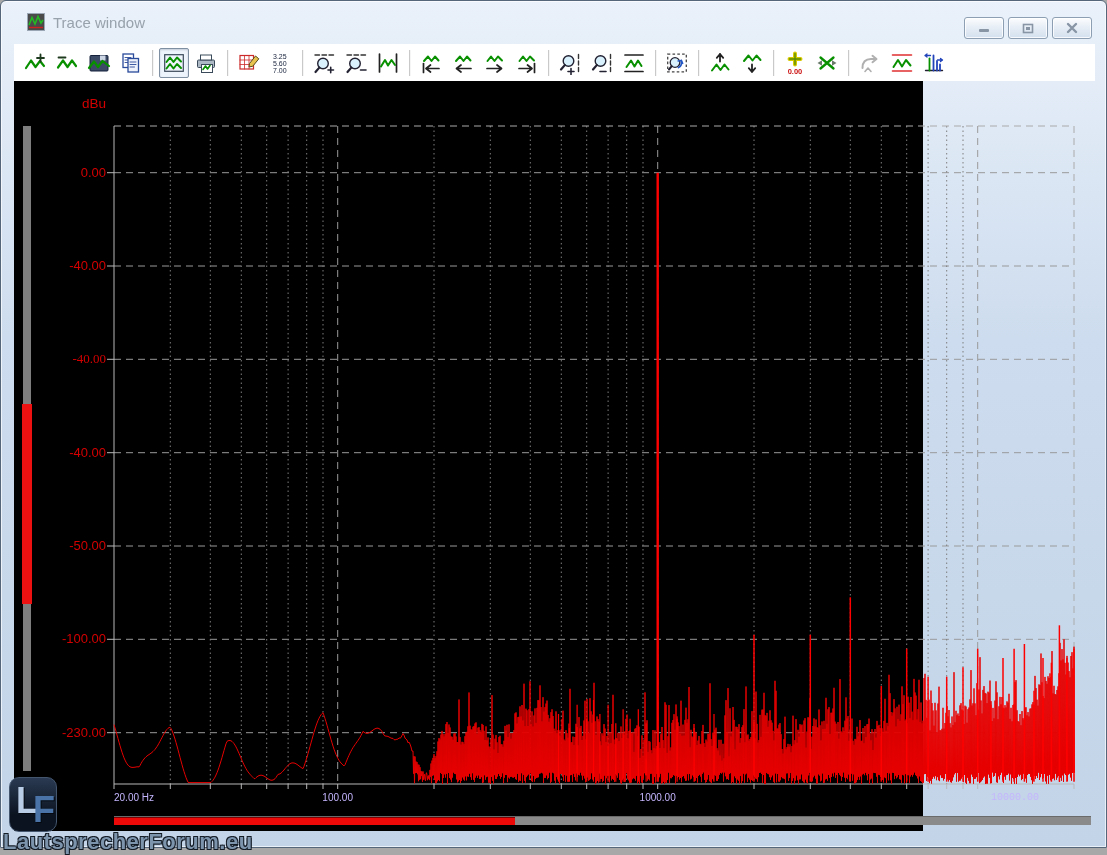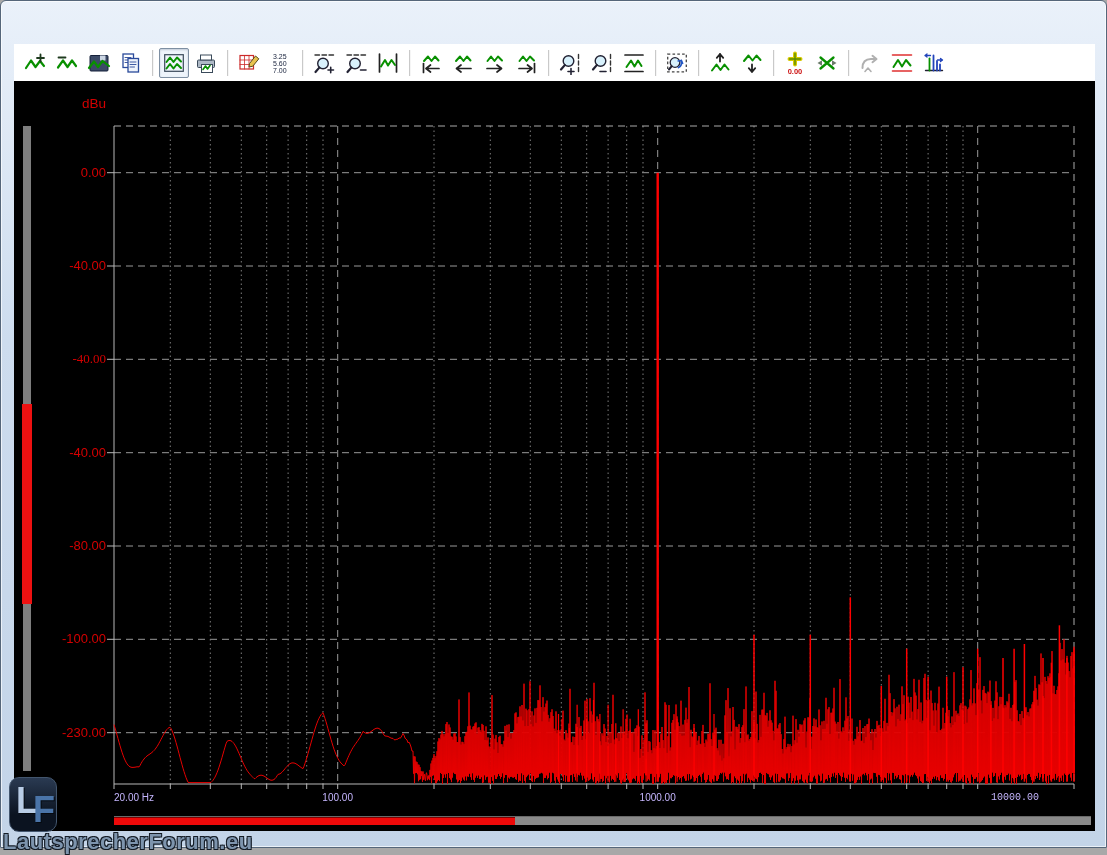--- a/index.html
+++ b/index.html
@@ -21,21 +21,21 @@
 
   
   .toolbar{position:absolute;left:13px;top:43px;width:1081px;height:37px;background:#ffffff;
     display:flex;align-items:center;padding-left:5px;}
   .tbtn{width:30px;height:30px;margin:0 1px;display:flex;align-items:center;justify-content:center;
     border:1px solid transparent;border-radius:2px;background:transparent;padding:0;}
   .tbtn.pressed{border:1px solid #7e8fa2;background:#eef4fb;box-shadow:inset 0 1px 2px rgba(60,80,110,.25);}
   .tsep{width:1px;height:26px;background:#c9c9c9;margin:0 5px;box-shadow:1px 0 0 #f5f5f5;}
 
   
-  .client{position:absolute;left:13px;top:80px;width:1081px;height:750px;background:#000;}
+  .client{position:absolute;left:13px;top:80px;width:909px;height:750px;background:#000;}
   .dbu{position:absolute;left:32px;top:15px;width:60px;text-align:right;
     font-size:13.5px;color:#d40000;}
   .ylabel{position:absolute;width:60px;text-align:right;font-size:13px;color:#d40000;}
   .xlabel{position:absolute;top:711px;font-size:10px;color:#c4b5fd;white-space:nowrap;}
   #plot{position:absolute;left:0;top:0;}
   .vmeter{position:absolute;left:9px;top:45px;width:8px;height:645px;background:#7e7e7e;}
   .vmeter-red{position:absolute;left:-1px;top:278px;width:10px;height:200px;background:#ee1111;}
   .hscroll{position:absolute;left:100px;top:735px;width:977px;height:9px;background:#8a8a8a;border-top:1px solid #6a6a6a;}
   .hthumb{position:absolute;left:0;top:0;height:100%;background:#ee0909;border-top:1px solid #7e0000;}
 
@@ -51,20 +51,46 @@
     border-bottom:2px solid #8ba2bd;box-shadow:0 2px 0 #1a2430;padding:0 2px 1px 0;}
 
   .desk{position:absolute;left:0;top:848px;width:1107px;height:7px;background:#a8a8a8;}
 </style>
 </head>
 <body>
 
 <div id="stage">
   <div class="win">
 
+    <div class="titlebar">
+      <svg class="title-icon" viewBox="0 0 18 18">
+        <rect x="0.5" y="0.5" width="17" height="17" fill="#4a4a4a" stroke="#9aa6b4"></rect>
+        <path d="M2 12 L5 4.5 L8 11 L11 3.5 L14 10 L16 7" fill="none" stroke="#22bb22" stroke-width="1.6"></path>
+        <path d="M2 14.5 h14" stroke="#cc2222" stroke-width="1.4"></path>
+      </svg>
+      <span class="tb-title">Trace window</span>
+      <div class="win-btns">
+        <div class="wbtn">
+          <svg width="14" height="12" viewBox="0 0 14 12">
+            <rect x="2" y="7" width="10" height="3" rx="1" fill="#8795a5"></rect>
+            </svg>
+        </div>
+        <div class="wbtn">
+          <svg width="14" height="13" viewBox="0 0 14 13">
+            <rect x="2.5" y="2.5" width="9" height="8" fill="none" stroke="#8795a5" stroke-width="1.6"></rect>
+            <rect x="5" y="5" width="4" height="3" fill="#8795a5"></rect>
+            </svg>
+        </div>
+        <div class="wbtn">
+          <svg width="14" height="12" viewBox="0 0 14 12">
+            <path d="M3 2 L11 10 M11 2 L3 10" stroke="#8795a5" stroke-width="2.4" stroke-linecap="round"></path>
+            </svg>
+        </div>
+      </div>
+    </div>
 
     <div class="toolbar" id="toolbar">
         <button class="tbtn">
           <svg width="24" height="24" viewBox="0 0 24 24">
             <path d="M3 17 L8 9.5 L12.5 16 L17 10 L21 15" fill="none" stroke="#089000" stroke-width="2.2" stroke-linecap="round" stroke-linejoin="round"></path>
             <path d="M17.5 3.5v7M14 7h7" fill="none" stroke="#1e3a1e" stroke-width="1.8" stroke-linecap="round" stroke-linejoin="round"></path>
           </svg>
         </button>
         <button class="tbtn">
           <svg width="24" height="24" viewBox="0 0 24 24">
@@ -368,21 +394,21 @@
       <div class="vmeter">
         <div class="vmeter-red"></div>
       </div>
       <div class="hscroll">
         <div class="hthumb" id="hthumb" style="width: 400.57px;"></div>
       </div>
     <span class="ylabel" style="left: 32px; top: 83.6667px;">0.00</span>
         <span class="ylabel" style="left: 32px; top: 177px;">-40.00</span>
         <span class="ylabel" style="left: 32px; top: 270.333px; font-family: Liberation Serif, serif;">-40.00</span>
         <span class="ylabel" style="left: 32px; top: 363.667px;">-40.00</span>
-        <span class="ylabel" style="left: 32px; top: 457px;">-80.00</span>
+        <span class="ylabel" style="left: 32px; top: 457px;">-50.00</span>
         <span class="ylabel" style="left: 32px; top: 550.333px;">-100.00</span>
         <span class="ylabel" style="left: 32px; top: 643.667px;">-230.00</span>
         <span class="xlabel" style="left: 100px;">20.00 Hz</span>
         <span class="xlabel" style="left: 323.67px; transform: translateX(-50%);">100.00</span>
         <span class="xlabel" style="left: 643.67px; transform: translateX(-50%);">1000.00</span>
         <span class="xlabel" style="left: 1001px; transform: translateX(-50%); font-family: Liberation Mono, monospace;">10000.00</span>
       </div>
 
     <div class="wm-logo">
       <span class="l">L</span>

